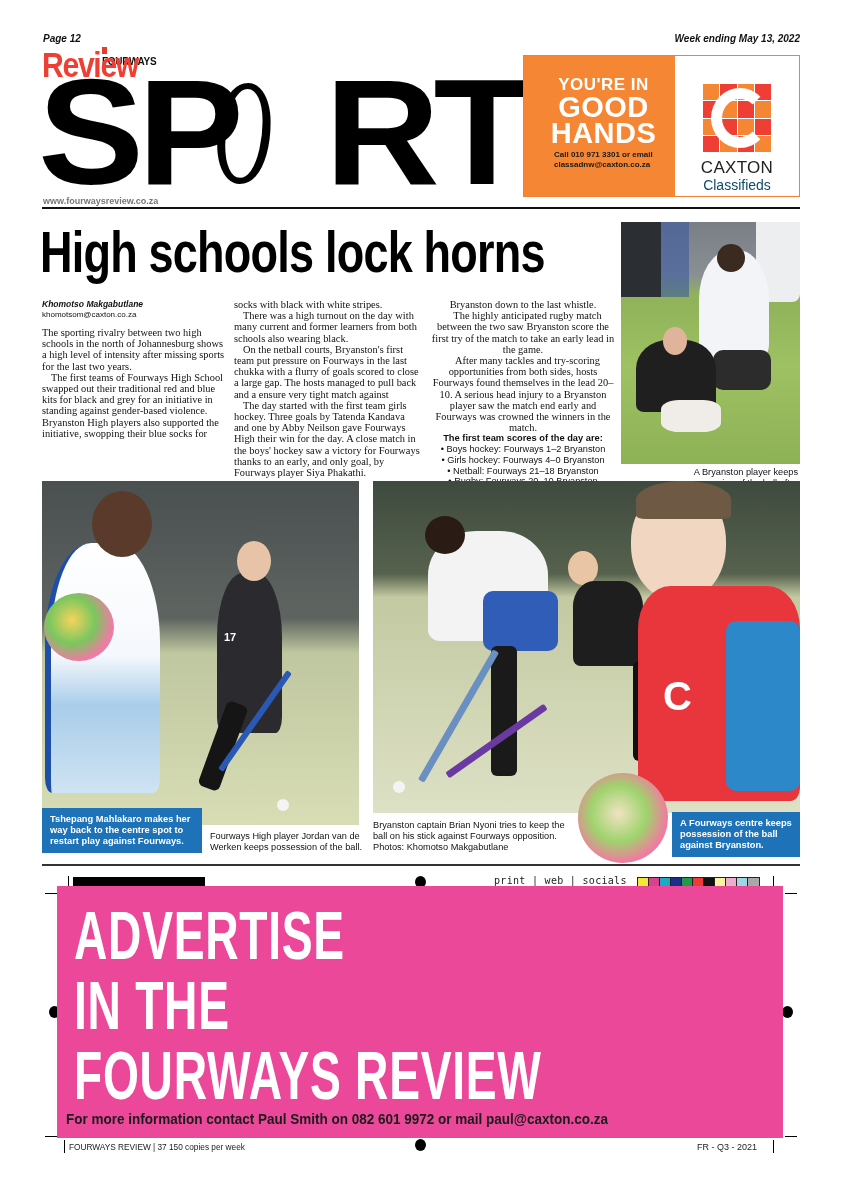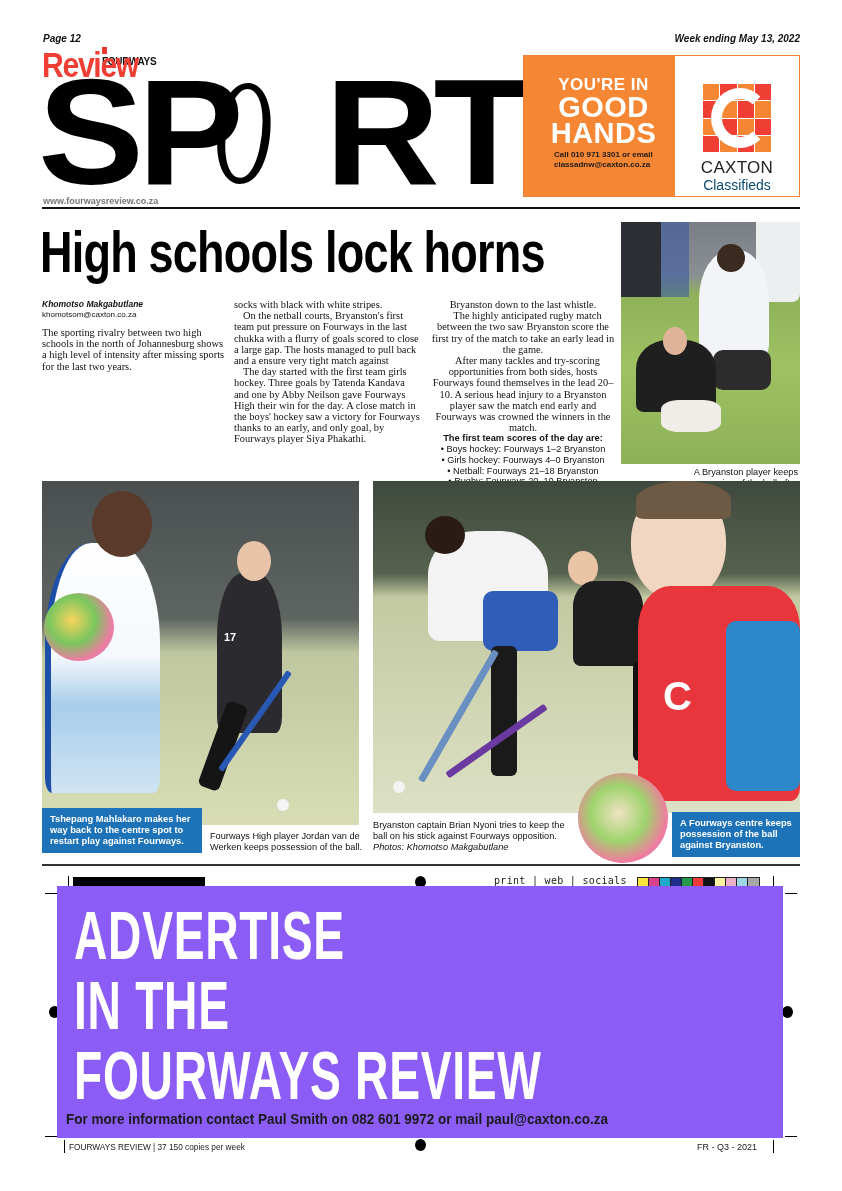--- a/index.html
+++ b/index.html
@@ -70,21 +70,21 @@
 
   
   .reg-bar { left: 73px; top: 877px; width: 132px; height: 12px; background: #000; }
   .tick { position: absolute; background: #000; }
   .dot { position: absolute; width: 11px; height: 12px; border-radius: 50%; background: #000; }
   .psw { left: 494px; top: 875px; font: 10px "DejaVu Sans Mono", monospace; color: #222; letter-spacing: 0.3px; }
   .swatches { left: 637px; top: 877px; display: flex; border: 1px solid #222; }
   .swatches span { width: 11px; height: 11px; border-right: 1px solid #222; display: block; }
   .swatches span:last-child { border-right: none; }
 
-  .advert { left: 57px; top: 886px; width: 726px; height: 252px; background: #8b5cf6; padding-left: 22px; }
+  .advert { left: 57px; top: 886px; width: 726px; height: 252px; background: #ec4899; padding-left: 22px; }
   .advert .big { position: absolute; left: 17px; color: #fff; font: bold 68px "Liberation Sans", sans-serif; letter-spacing: 1px; transform: scaleX(0.68); transform-origin: left top; white-space: nowrap; line-height: 70px; }
   .advert .l1 { top: 14px; }
   .advert .l2 { top: 84px; }
   .advert .l3 { top: 154px; }
   .advert .info { position: absolute; left: 9px; top: 224px; font: bold 15px "Liberation Sans", sans-serif; color: #1b1b1b; transform: scaleX(0.9); transform-origin: left top; white-space: nowrap; }
 
   .footer-left { left: 69px; top: 1142px; font: 9px "Liberation Sans", sans-serif; color: #222; transform: scaleX(0.92); transform-origin: left top; white-space: nowrap; }
   .footer-right { left: 697px; top: 1142px; font: 9px "Liberation Sans", sans-serif; color: #222; }
 </style>
 </head>
@@ -141,24 +141,26 @@
   </div>
 </div>
 
 <h1 class="abs headline">High schools lock horns</h1>
 
 <div class="abs byline">Khomotso Makgabutlane</div>
 <div class="abs byline-email">khomotsom@caxton.co.za</div>
 
 <div class="abs col col1">
   <p class="noindent">The sporting rivalry between two high schools in the north of Johannesburg shows a high level of intensity after missing sports for the last two years.</p>
+  <p>The first teams of Fourways High School swapped out their traditional red and blue kits for black and grey for an initiative in standing against gender-based violence. Bryanston High players also supported the initiative, swopping their blue socks for</p>
 </div>
 
 <div class="abs col col2">
   <p class="noindent">socks with black with white stripes.</p>
+  <p>There was a high turnout on the day with many current and former learners from both schools also wearing black.</p>
   <p>On the netball courts, Bryanston's first team put pressure on Fourways in the last chukka with a flurry of goals scored to close a large gap. The hosts managed to pull back and a ensure very tight match against</p>
   <p>The day started with the first team girls hockey. Three goals by Tatenda Kandava and one by Abby Neilson gave Fourways High their win for the day. A close match in the boys' hockey saw a victory for Fourways thanks to an early, and only goal, by Fourways player Siya Phakathi.</p>
 </div>
 
 <div class="abs col col3">
   <p class="noindent">Bryanston down to the last whistle.</p>
   <p>The highly anticipated rugby match between the two saw Bryanston score the first try of the match to take an early lead in the game.</p>
   <p>After many tackles and try-scoring opportunities from both sides, hosts Fourways found themselves in the lead 20–10. A serious head injury to a Bryanston player saw the match end early and Fourways was crowned the winners in the match.</p>
   <div class="scores-head">The first team scores of the day are:</div>
   <div class="score">• Boys hockey: Fourways 1–2 Bryanston</div>
@@ -210,21 +212,21 @@
 <div class="photo photo-netball-centre">
   <div class="fig" style="left:55px;top:5px;width:95px;height:115px;background:#f1d7c2;border-radius:48%"></div>
   <div class="fig" style="left:60px;top:0px;width:95px;height:38px;background:#6e5a44;border-radius:50% 50% 10% 10%"></div>
   <div class="fig" style="left:62px;top:105px;width:162px;height:215px;background:#e8363c;border-radius:20% 20% 6% 6%"></div>
   <div class="fig" style="left:150px;top:140px;width:74px;height:170px;background:#2c88c8;border-radius:10px"></div>
   <div class="fig" style="left:87px;top:185px;width:24px;height:60px;color:#fff;font:bold 40px 'Liberation Sans',sans-serif;line-height:60px;border-radius:0">C</div>
   <div class="fig" style="left:2px;top:292px;width:90px;height:90px;border-radius:50%;background:radial-gradient(circle at 45% 45%,#f0e3c2,#9fd36d 40%,#f27aa0 70%,#6cbcd4)"></div>
 </div>
 <div class="abs cap" style="left:373px;top:820px;width:205px;">
   <div>Bryanston captain Brian Nyoni tries to keep the ball on his stick against Fourways opposition.</div>
-  <div style="font-style:italic">Photos: Khomotso Makgabutlane</div>
+  <div style="">Photos: Khomotso Makgabutlane</div>
 </div>
 <div class="abs cap-blue" style="left:672px;top:812px;width:128px;">A Fourways centre keeps possession of the ball against Bryanston.</div>
 
 <div class="abs section-rule"></div>
 
 <div class="abs reg-bar"></div>
 <div class="tick" style="left:68px;top:876px;width:1px;height:13px;"></div>
 <div class="tick" style="left:773px;top:876px;width:1px;height:13px;"></div>
 <div class="tick" style="left:45px;top:893px;width:12px;height:1px;"></div>
 <div class="tick" style="left:785px;top:893px;width:12px;height:1px;"></div>

